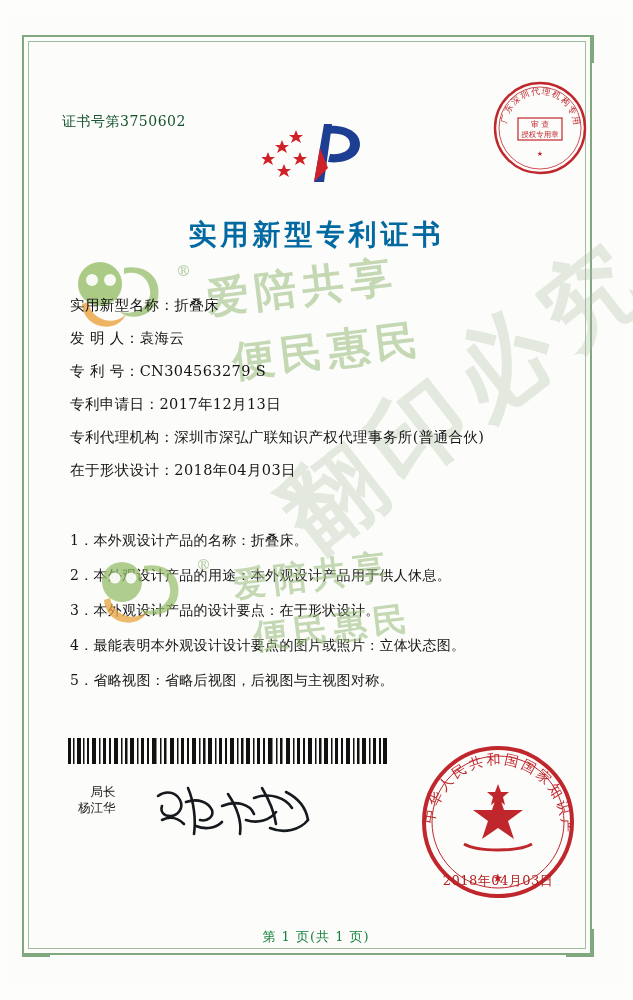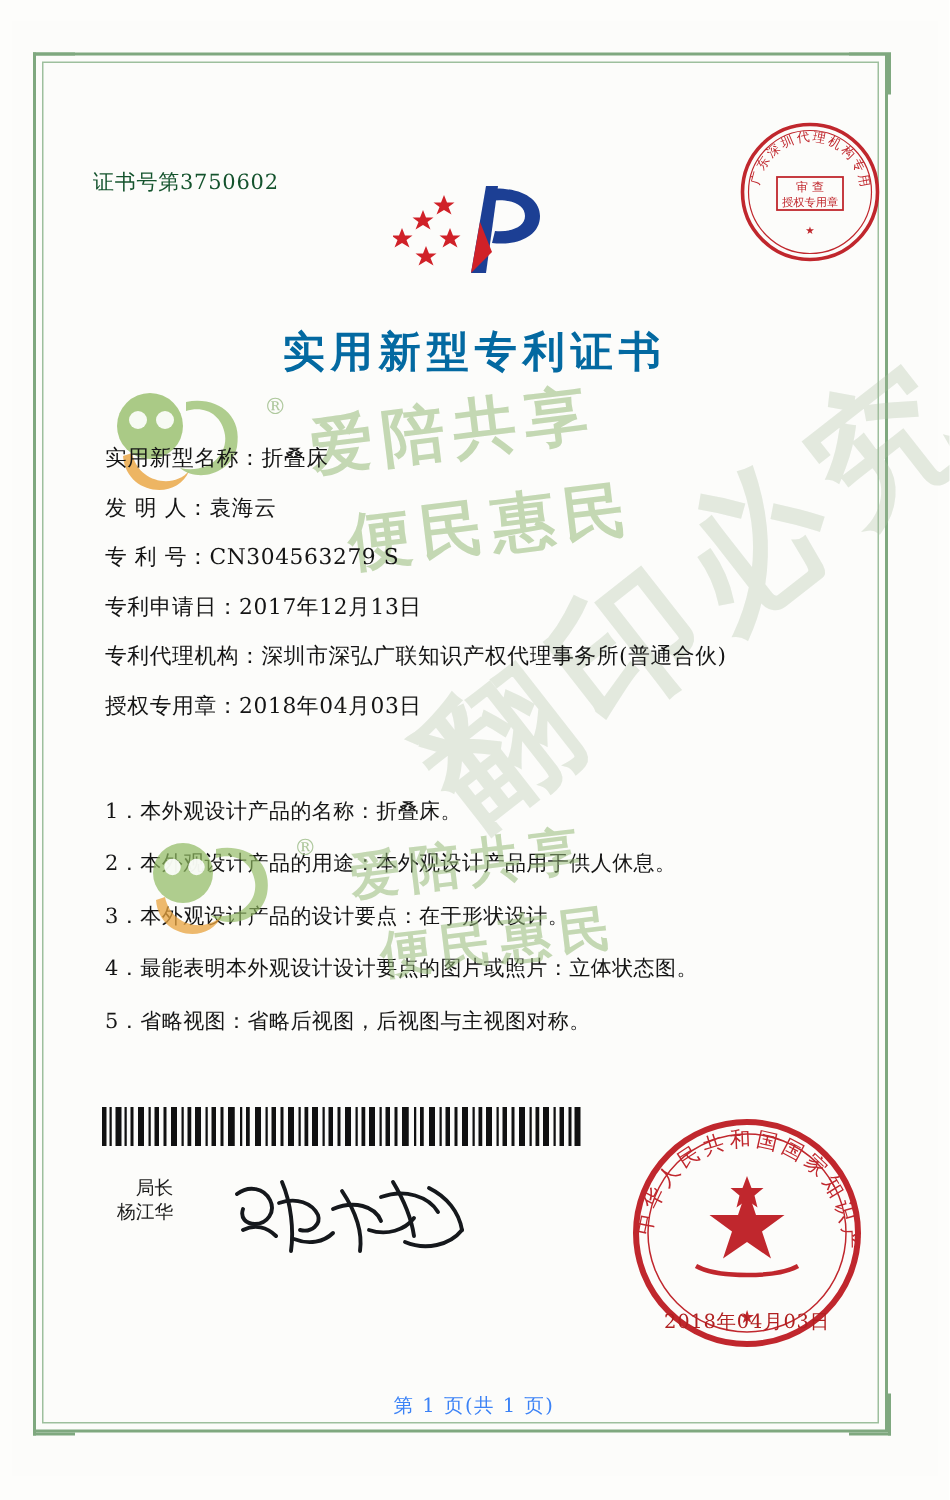--- a/index.html
+++ b/index.html
@@ -181,21 +181,21 @@
   }
 
   
   .footer {
     position: absolute;
     left: 0;
     top: 928px;
     width: 632px;
     text-align: center;
     font-size: 13px;
-    color: #3b82f6;
+    color: #15803d;
     letter-spacing: 1px;
   }
 
   
   .wm {
     position: absolute;
     pointer-events: none;
     user-select: none;
   }
   .wm-text {
@@ -327,21 +327,21 @@
     <div class="field">
       <span class="label">专 利 号：</span><span class="value">CN304563279 S</span>
     </div>
     <div class="field">
       <span class="label">专利申请日：</span><span class="value">2017年12月13日</span>
     </div>
     <div class="field">
       <span class="label">专利代理机构：</span><span class="value">深圳市深弘广联知识产权代理事务所(普通合伙)</span>
     </div>
     <div class="field">
-      <span class="label">授权专用章：</span><span class="value">2018年04月03日</span>
+      <span class="label">在于形状设计：</span><span class="value">2018年04月03日</span>
     </div>
   </div>
 
   <div class="clauses">
     <div class="clause">1．本外观设计产品的名称：折叠床。</div>
     <div class="clause">2．本外观设计产品的用途：本外观设计产品用于供人休息。</div>
     <div class="clause">3．本外观设计产品的设计要点：在于形状设计。</div>
     <div class="clause">4．最能表明本外观设计设计要点的图片或照片：立体状态图。</div>
     <div class="clause">5．省略视图：省略后视图，后视图与主视图对称。</div>
   </div>

